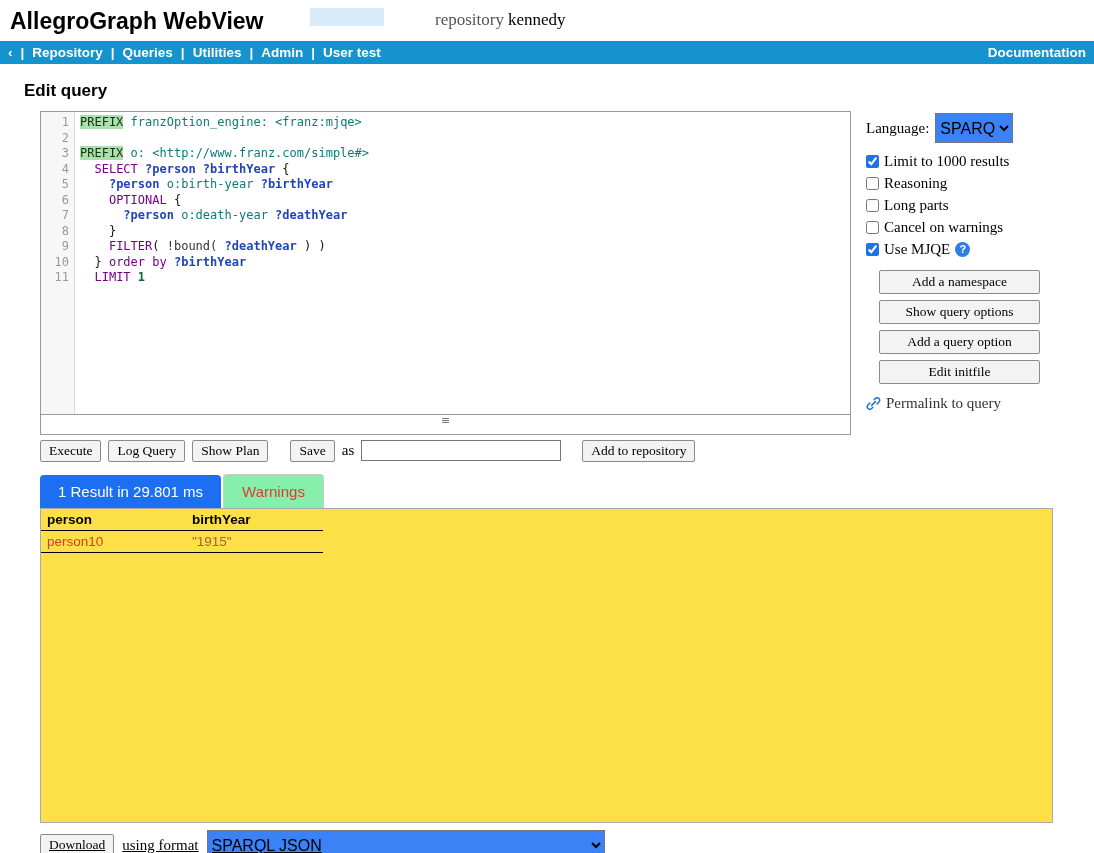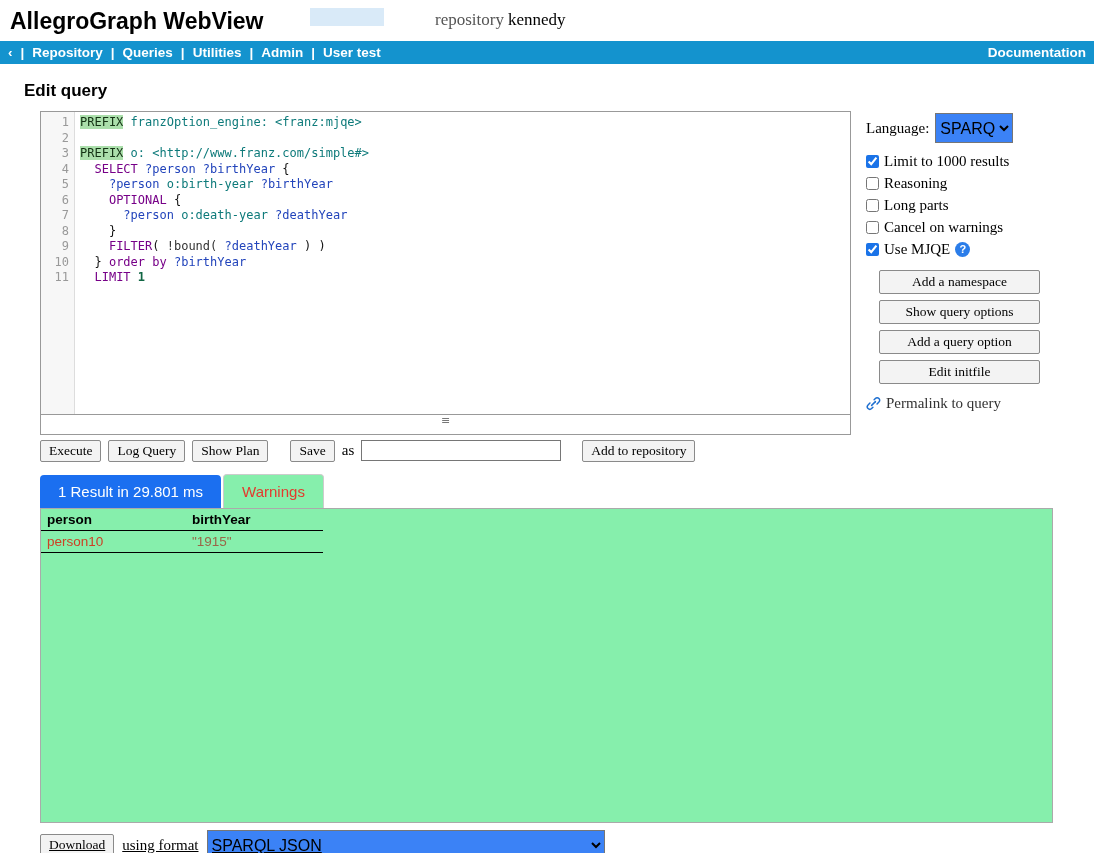--- a/index.html
+++ b/index.html
@@ -48,21 +48,21 @@
     font-size:12px; line-height:15.5px; overflow:hidden; cursor:text;
   }
   .gutter {
     flex:none; width:34px; background:#f7f7f7; border-right:1px solid #ddd;
     color:#999; text-align:right; padding:3px 5px 0 0;
   }
   .code { flex:1; padding:3px 0 0 5px; white-space:pre; }
   .gutter-line, .code-line { height:15.5px; }
   .tok-kwhl  { background:#abdfab; color:#143214; }
   .tok-kw    { color:#770088; }
-  .tok-var   { color:#2244bb; }
+  .tok-var   { color:#2244bb;font-weight:bold; }
   .tok-iri   { color:#0d7a7a; }
   .tok-punct { color:#111; }
   .tok-plain { color:#333; }
   .tok-num   { color:#116644; font-weight:bold; }
   .resize-strip { position:relative; height:20px; border:1px solid #999; border-top:none; }
   .resize-handle {
     position:absolute; top:0; left:50%; transform:translateX(-50%);
     color:#777; font-size:11px; line-height:12px; cursor:ns-resize;
     font-family:"DejaVu Sans", sans-serif;
   }
@@ -101,21 +101,21 @@
   
   .tabs { display:flex; gap:2px; margin:11px 0 0 40px; align-items:flex-end; }
   .tab {
     font-family:"Liberation Sans", sans-serif; font-size:15px;
     padding:8px 18px; border-radius:4px 4px 0 0; cursor:pointer; background:#86efac;
   }
   .tab.active { background:#1b6ff0; color:#fff; }
   .tab.warn { color:#e23a2e; border:1px solid #ccc; border-bottom:none; }
   .results-panel {
     margin-left:40px; width:1013px; height:315px;
-    border:1px solid #aaa; overflow:auto; background:#86efac;
+    border:1px solid #aaa; overflow:auto; background:#fde047;
   }
   .results-table { border-collapse:collapse; font-family:"Liberation Sans", sans-serif; font-size:13.5px; }
   .results-table th {
     text-align:left; font-weight:bold; padding:3px 6px;
     border-bottom:1px solid #000;
   }
   .results-table th:first-child { width:145px; }
   .results-table th:last-child { width:137px; }
   .results-table td { padding:3px 6px; border-bottom:1px solid #000; }
   .cell-resource { color:#cc4125; cursor:pointer; }

